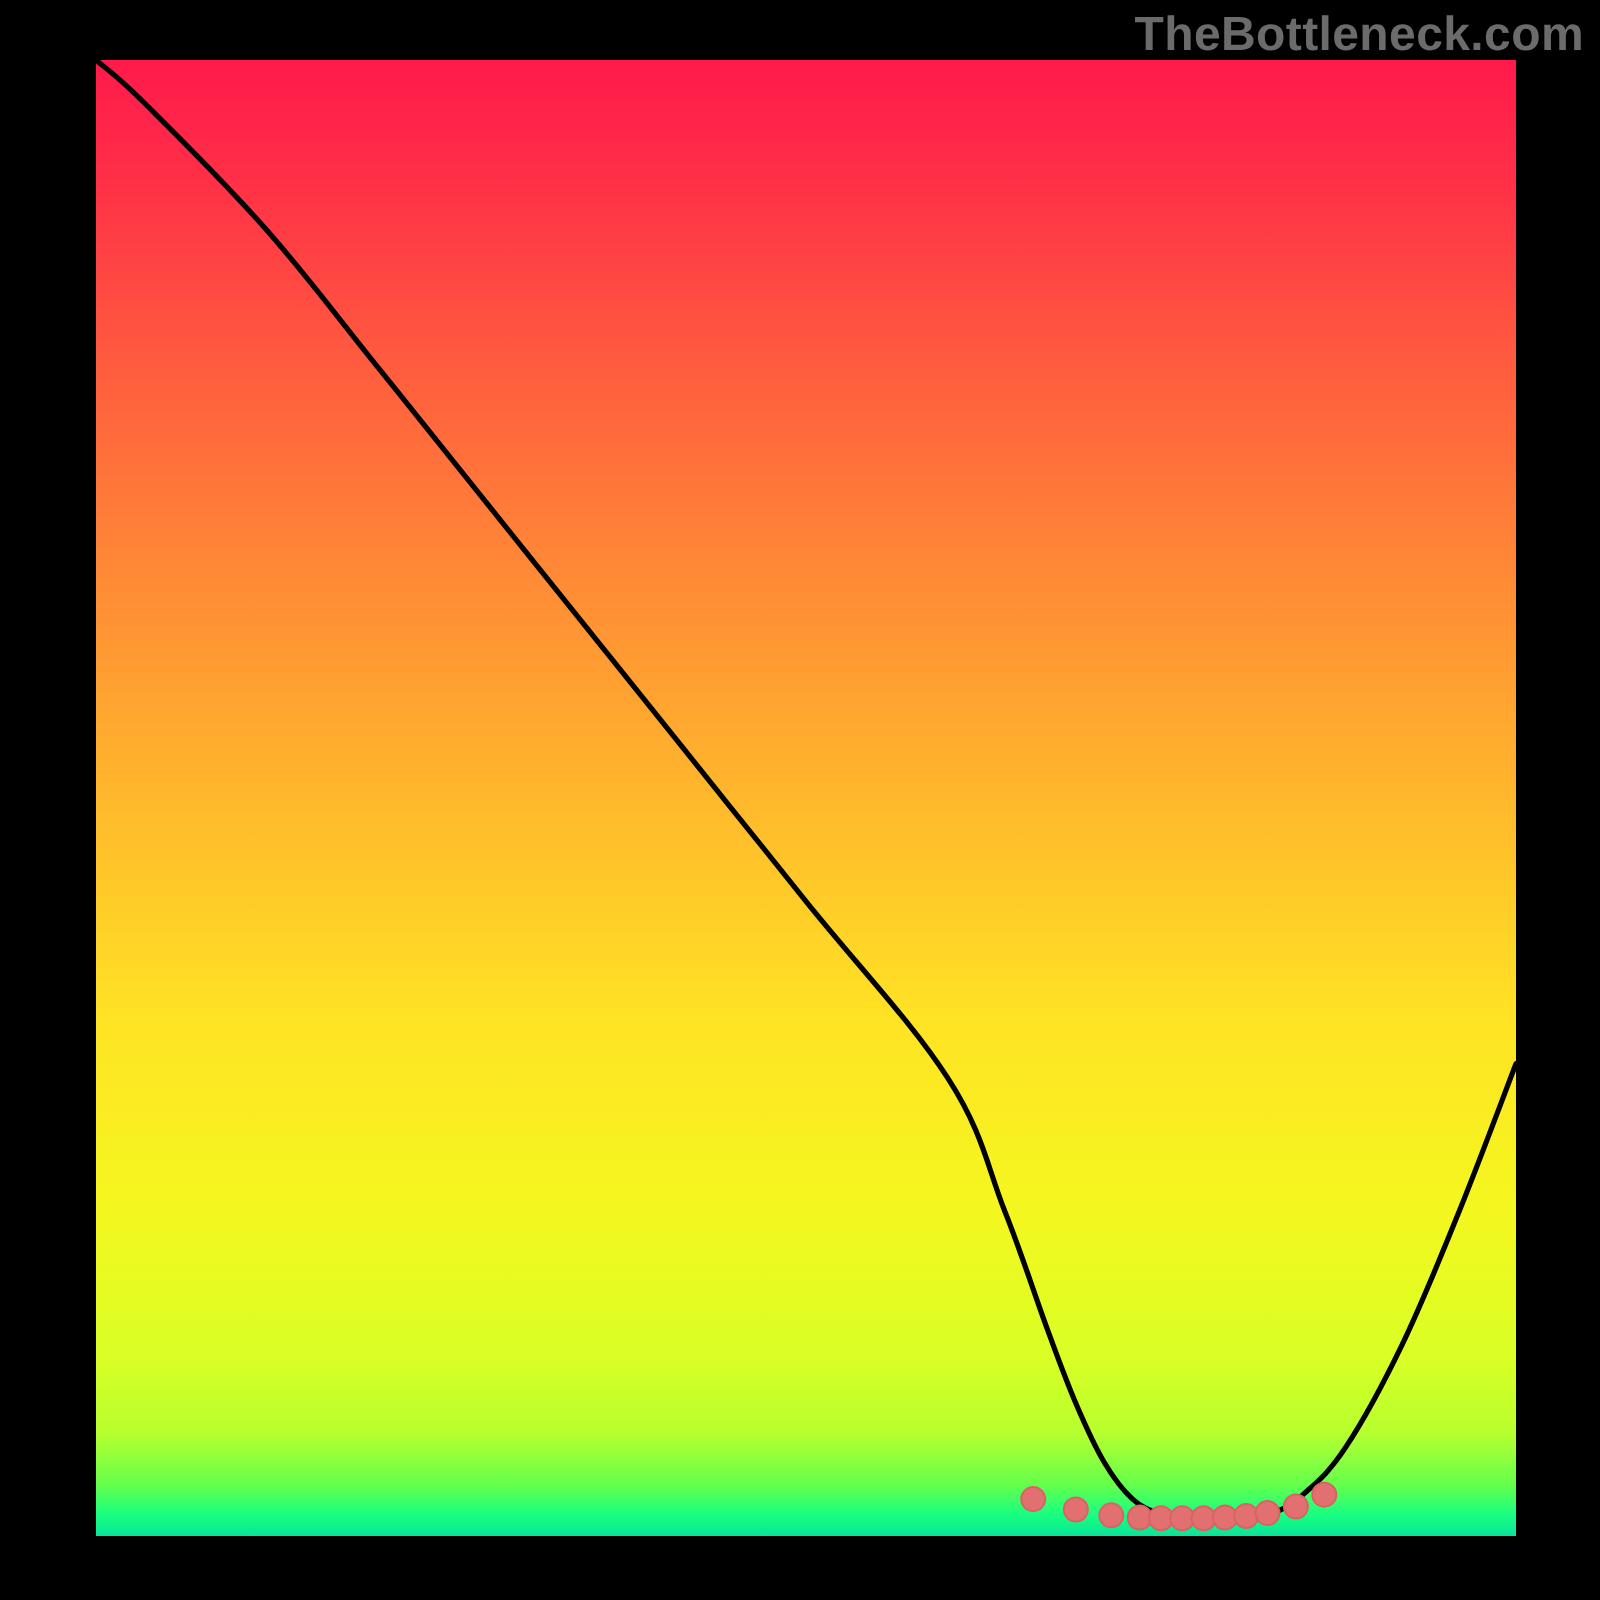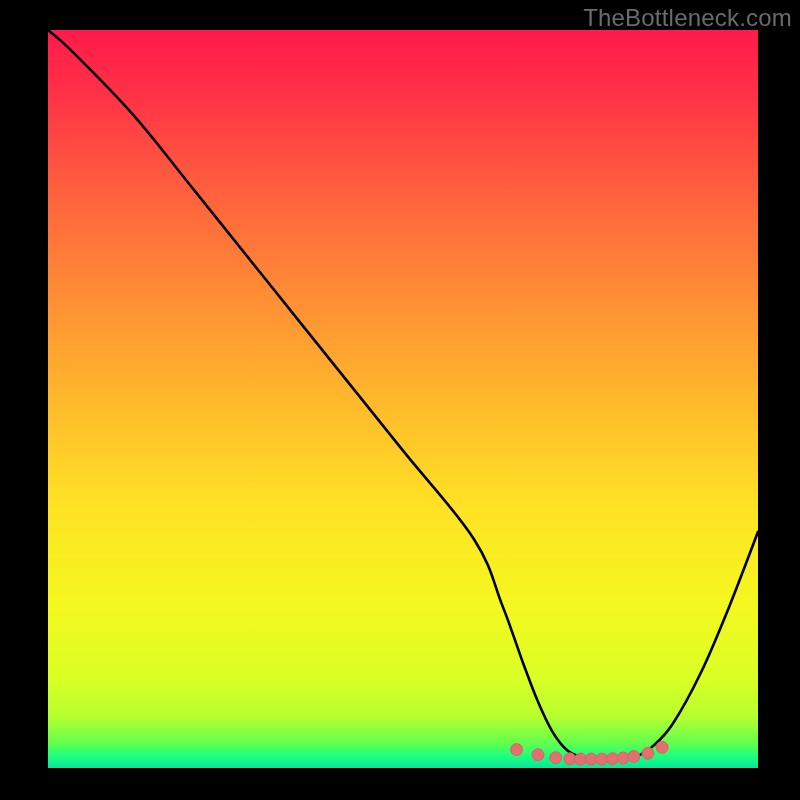--- a/index.html
+++ b/index.html
@@ -7,20 +7,21 @@
     padding: 0;
     width: 800px;
     height: 800px;
     background: #000000;
     overflow: hidden;
   }
   .container {
     position: relative;
     width: 800px;
     height: 800px;
+    font-weight: bold;
   }
   .watermark {
     position: absolute;
     top: 4px;
     right: 8px;
     color: #6b6b6b;
     font-family: Arial, Helvetica, sans-serif;
     font-size: 24px;
     letter-spacing: 0.2px;
     z-index: 3;

